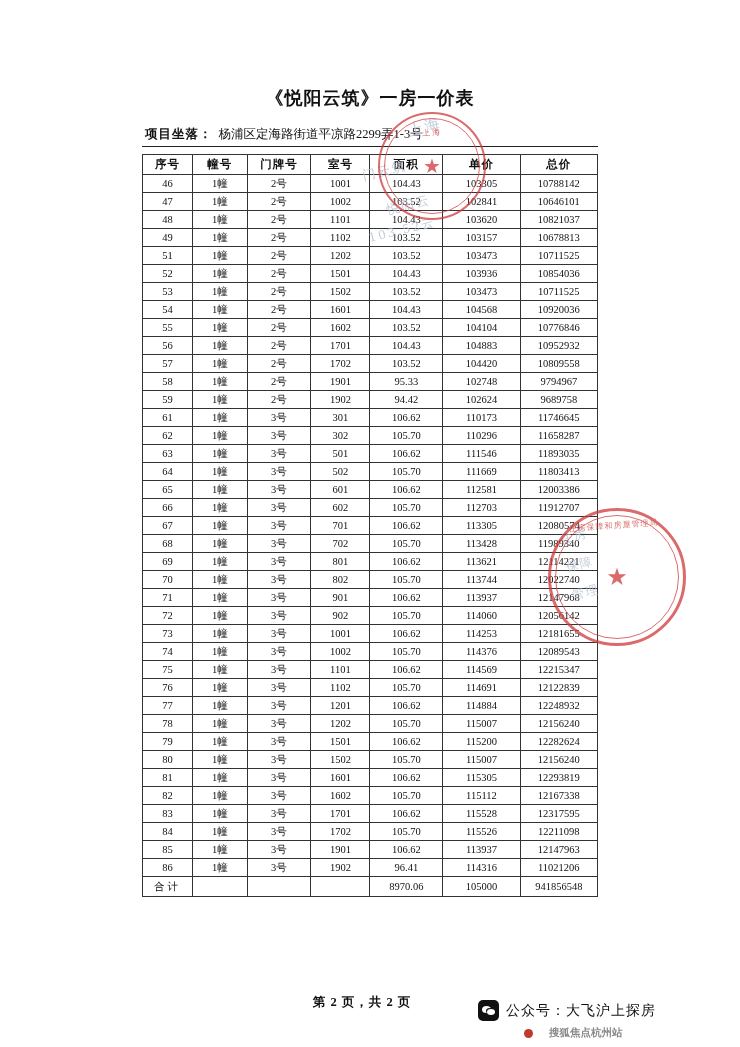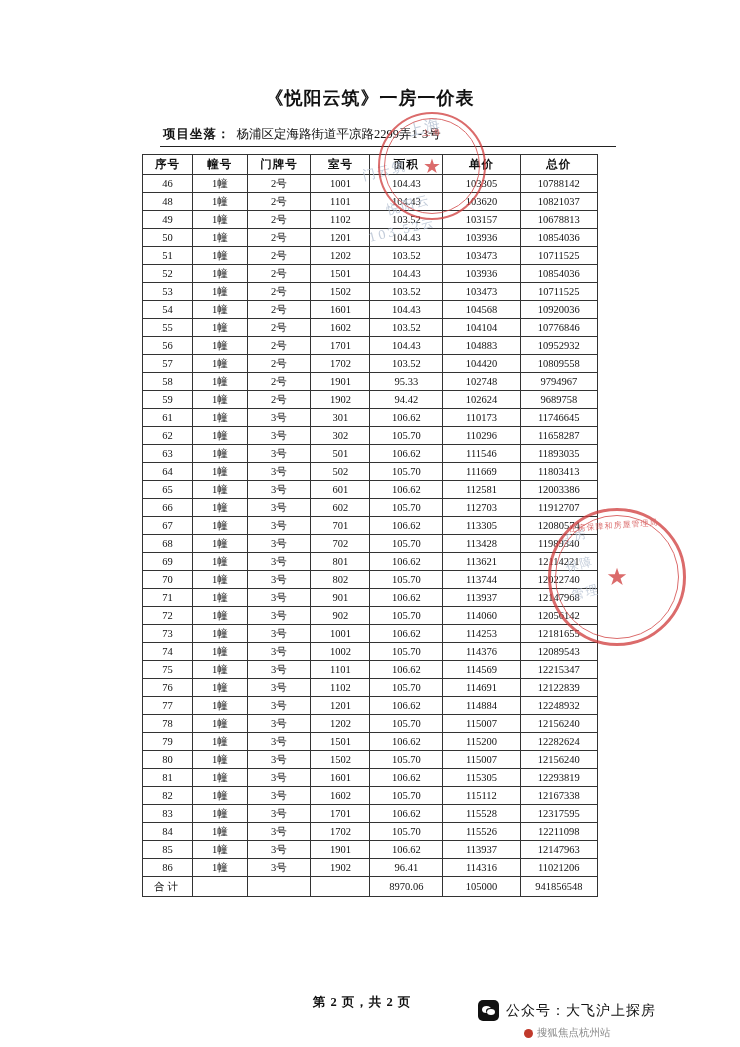--- a/index.html
+++ b/index.html
@@ -37,21 +37,20 @@
   .proj-line {
     position: absolute;
     top: 126px;
     left: 142px;
     width: 456px;
     font-size: 12.5px;
     display: flex;
     align-items: baseline;
     border-bottom: 1px solid #222;
     padding-bottom: 3px;
-    margin-left: 18px;
   }
   .proj-label {
     font-weight: bold;
     letter-spacing: 1px;
     padding-left: 3px;
     white-space: nowrap;
   }
   .proj-value {
     padding-left: 6px;
     white-space: nowrap;
@@ -229,25 +228,26 @@
     color: #111;
     font-family: "DejaVu Sans", sans-serif;
     white-space: nowrap;
   }
   .footer-credit {
     position: absolute;
     top: 1026px;
     left: 524px;
     display: flex;
     align-items: center;
-    gap: 4px;
+    gap: 16px;
     color: #8a8a8a;
     font-size: 10.5px;
     font-family: "DejaVu Sans", sans-serif;
     white-space: nowrap;
+    font-weight: bold;
   }
   .credit-dot {
     width: 9px; height: 9px;
     border-radius: 50%;
     background: #c0392b;
     flex: 0 0 auto;
   }
 </style>
 </head>
 <body>
@@ -287,45 +287,45 @@
           <tr>
             <td>46</td>
             <td>1幢</td>
             <td>2号</td>
             <td>1001</td>
             <td>104.43</td>
             <td>103305</td>
             <td>10788142</td>
           </tr>
           <tr>
+            <td>47</td>
+            <td>1幢</td>
+            <td>2号</td>
+            <td>1002</td>
+            <td>103.52</td>
+            <td>102841</td>
+            <td>10646101</td>
+          </tr>
+          <tr>
             <td>48</td>
             <td>1幢</td>
             <td>2号</td>
             <td>1101</td>
             <td>104.43</td>
             <td>103620</td>
             <td>10821037</td>
           </tr>
           <tr>
             <td>49</td>
             <td>1幢</td>
             <td>2号</td>
             <td>1102</td>
             <td>103.52</td>
             <td>103157</td>
             <td>10678813</td>
-          </tr>
-          <tr>
-            <td>50</td>
-            <td>1幢</td>
-            <td>2号</td>
-            <td>1201</td>
-            <td>104.43</td>
-            <td>103936</td>
-            <td>10854036</td>
           </tr>
           <tr>
             <td>51</td>
             <td>1幢</td>
             <td>2号</td>
             <td>1202</td>
             <td>103.52</td>
             <td>103473</td>
             <td>10711525</td>
           </tr>

